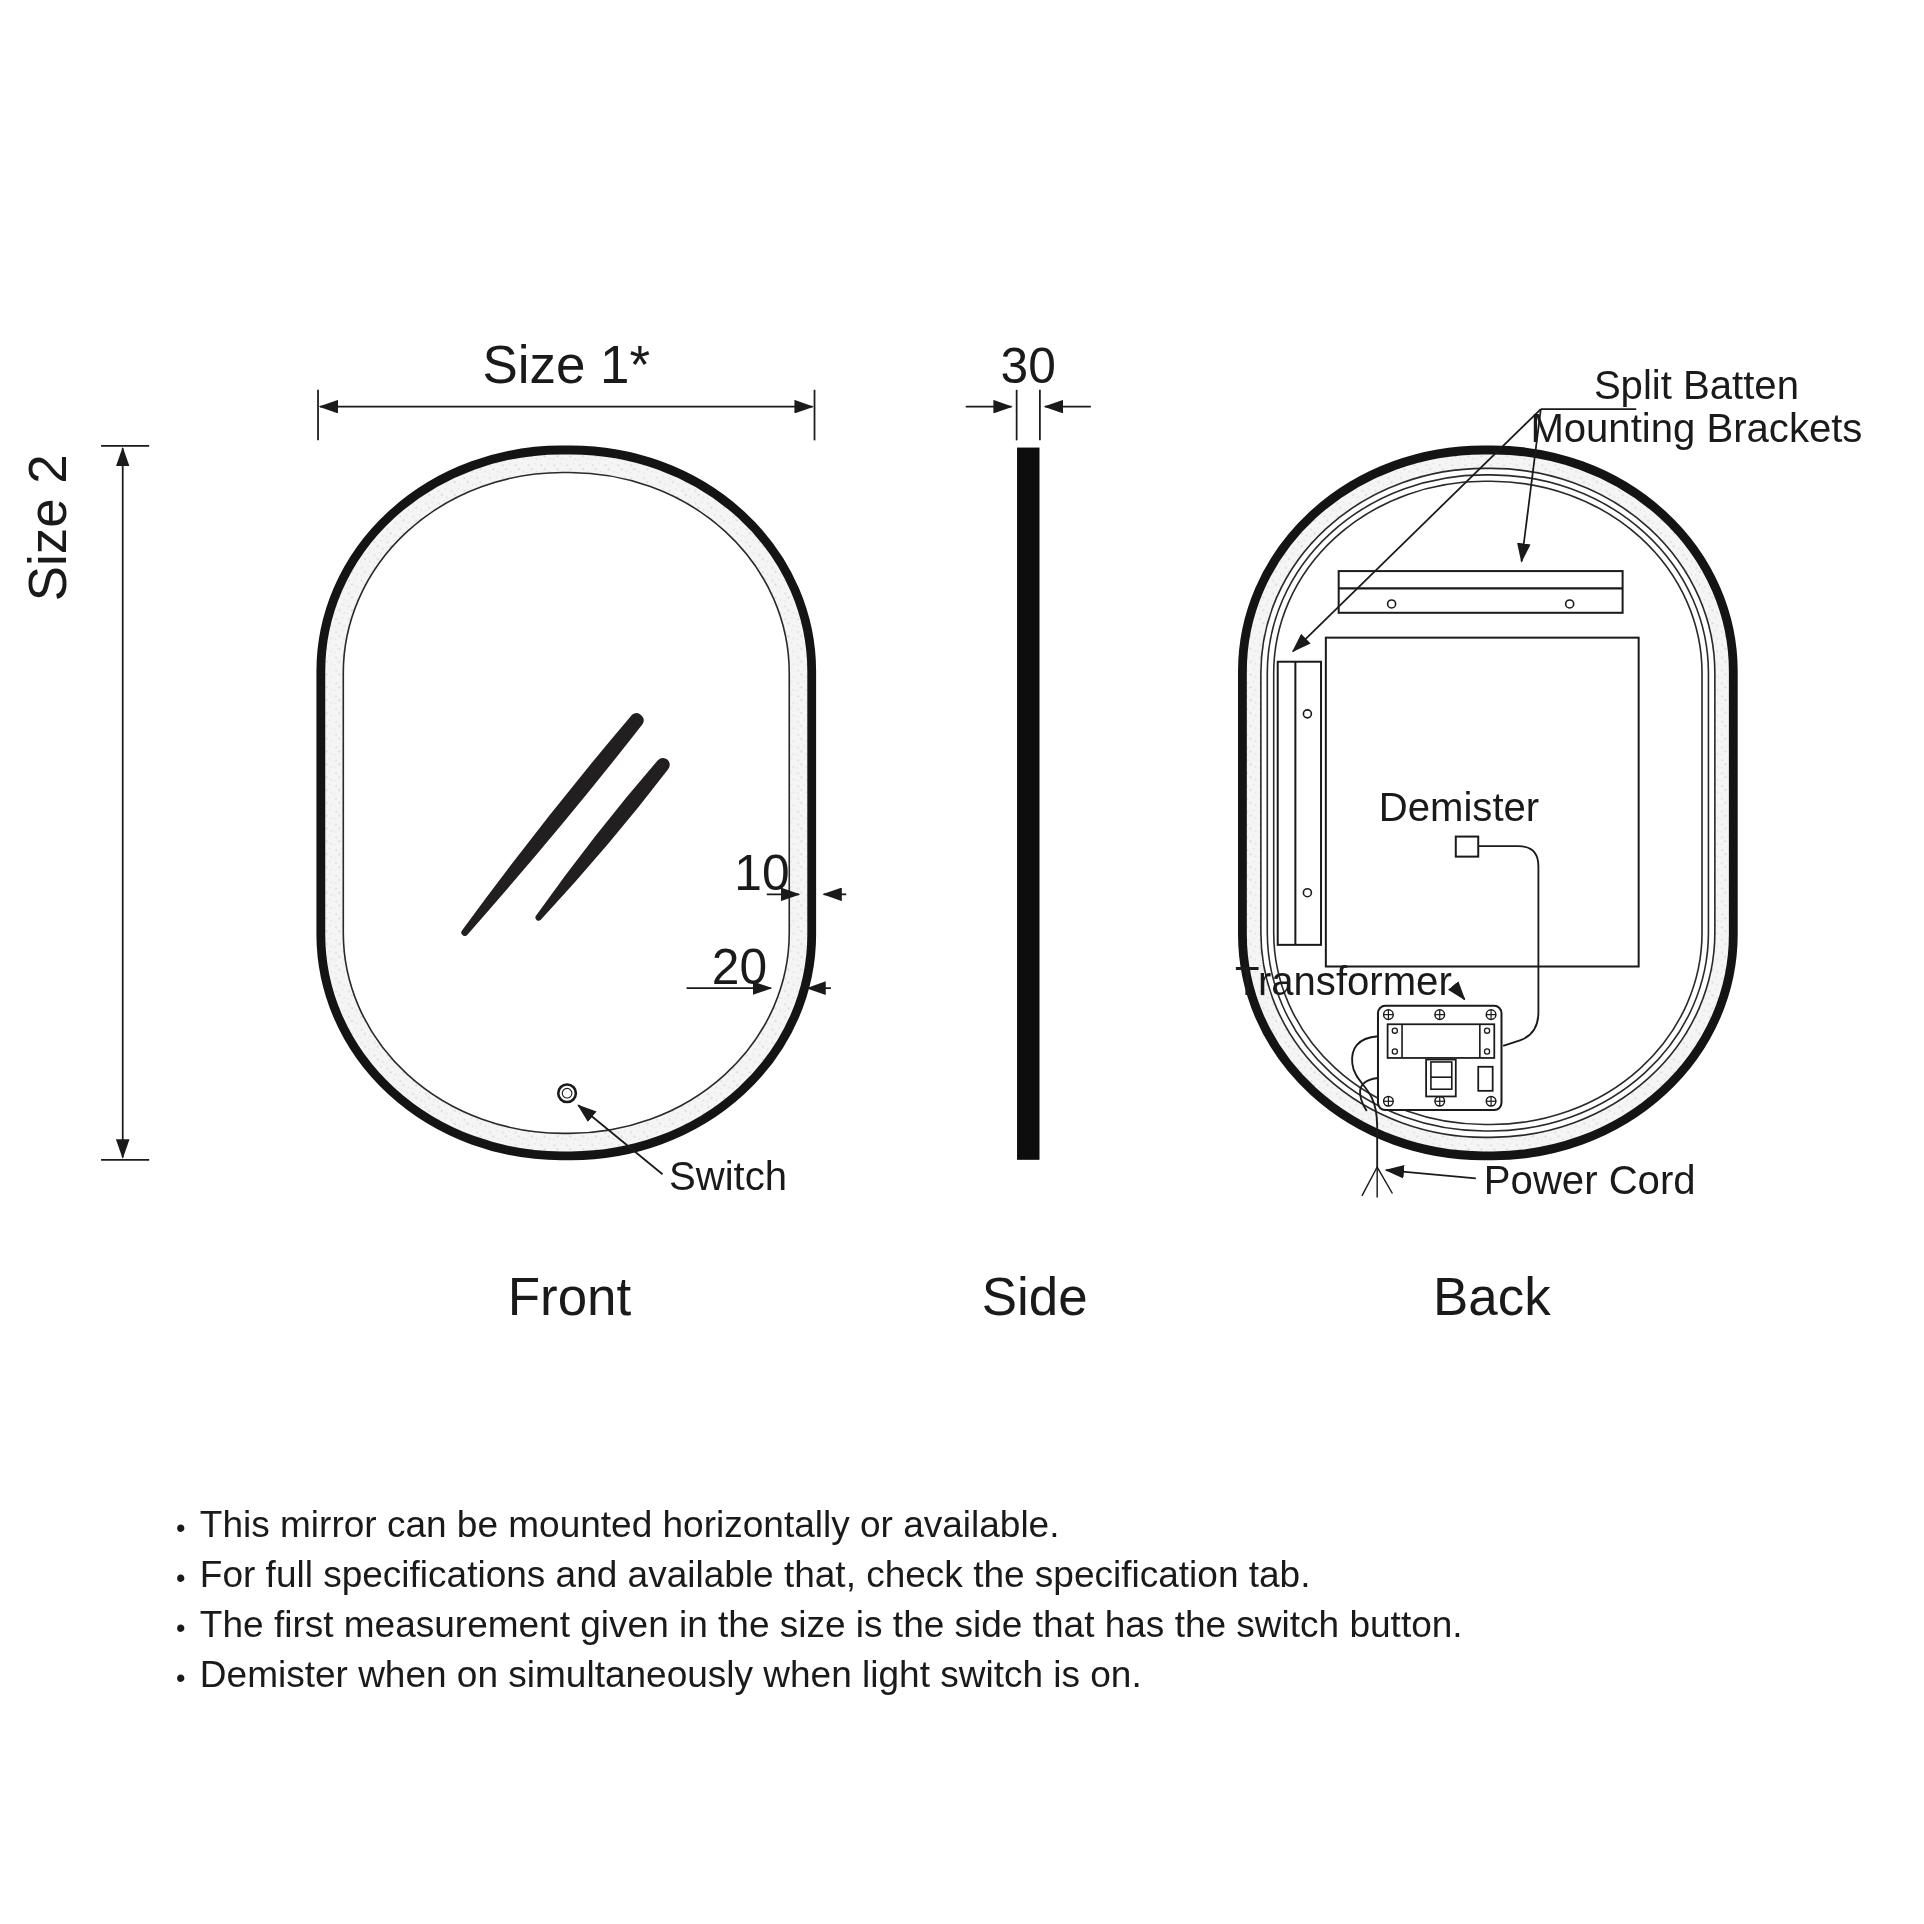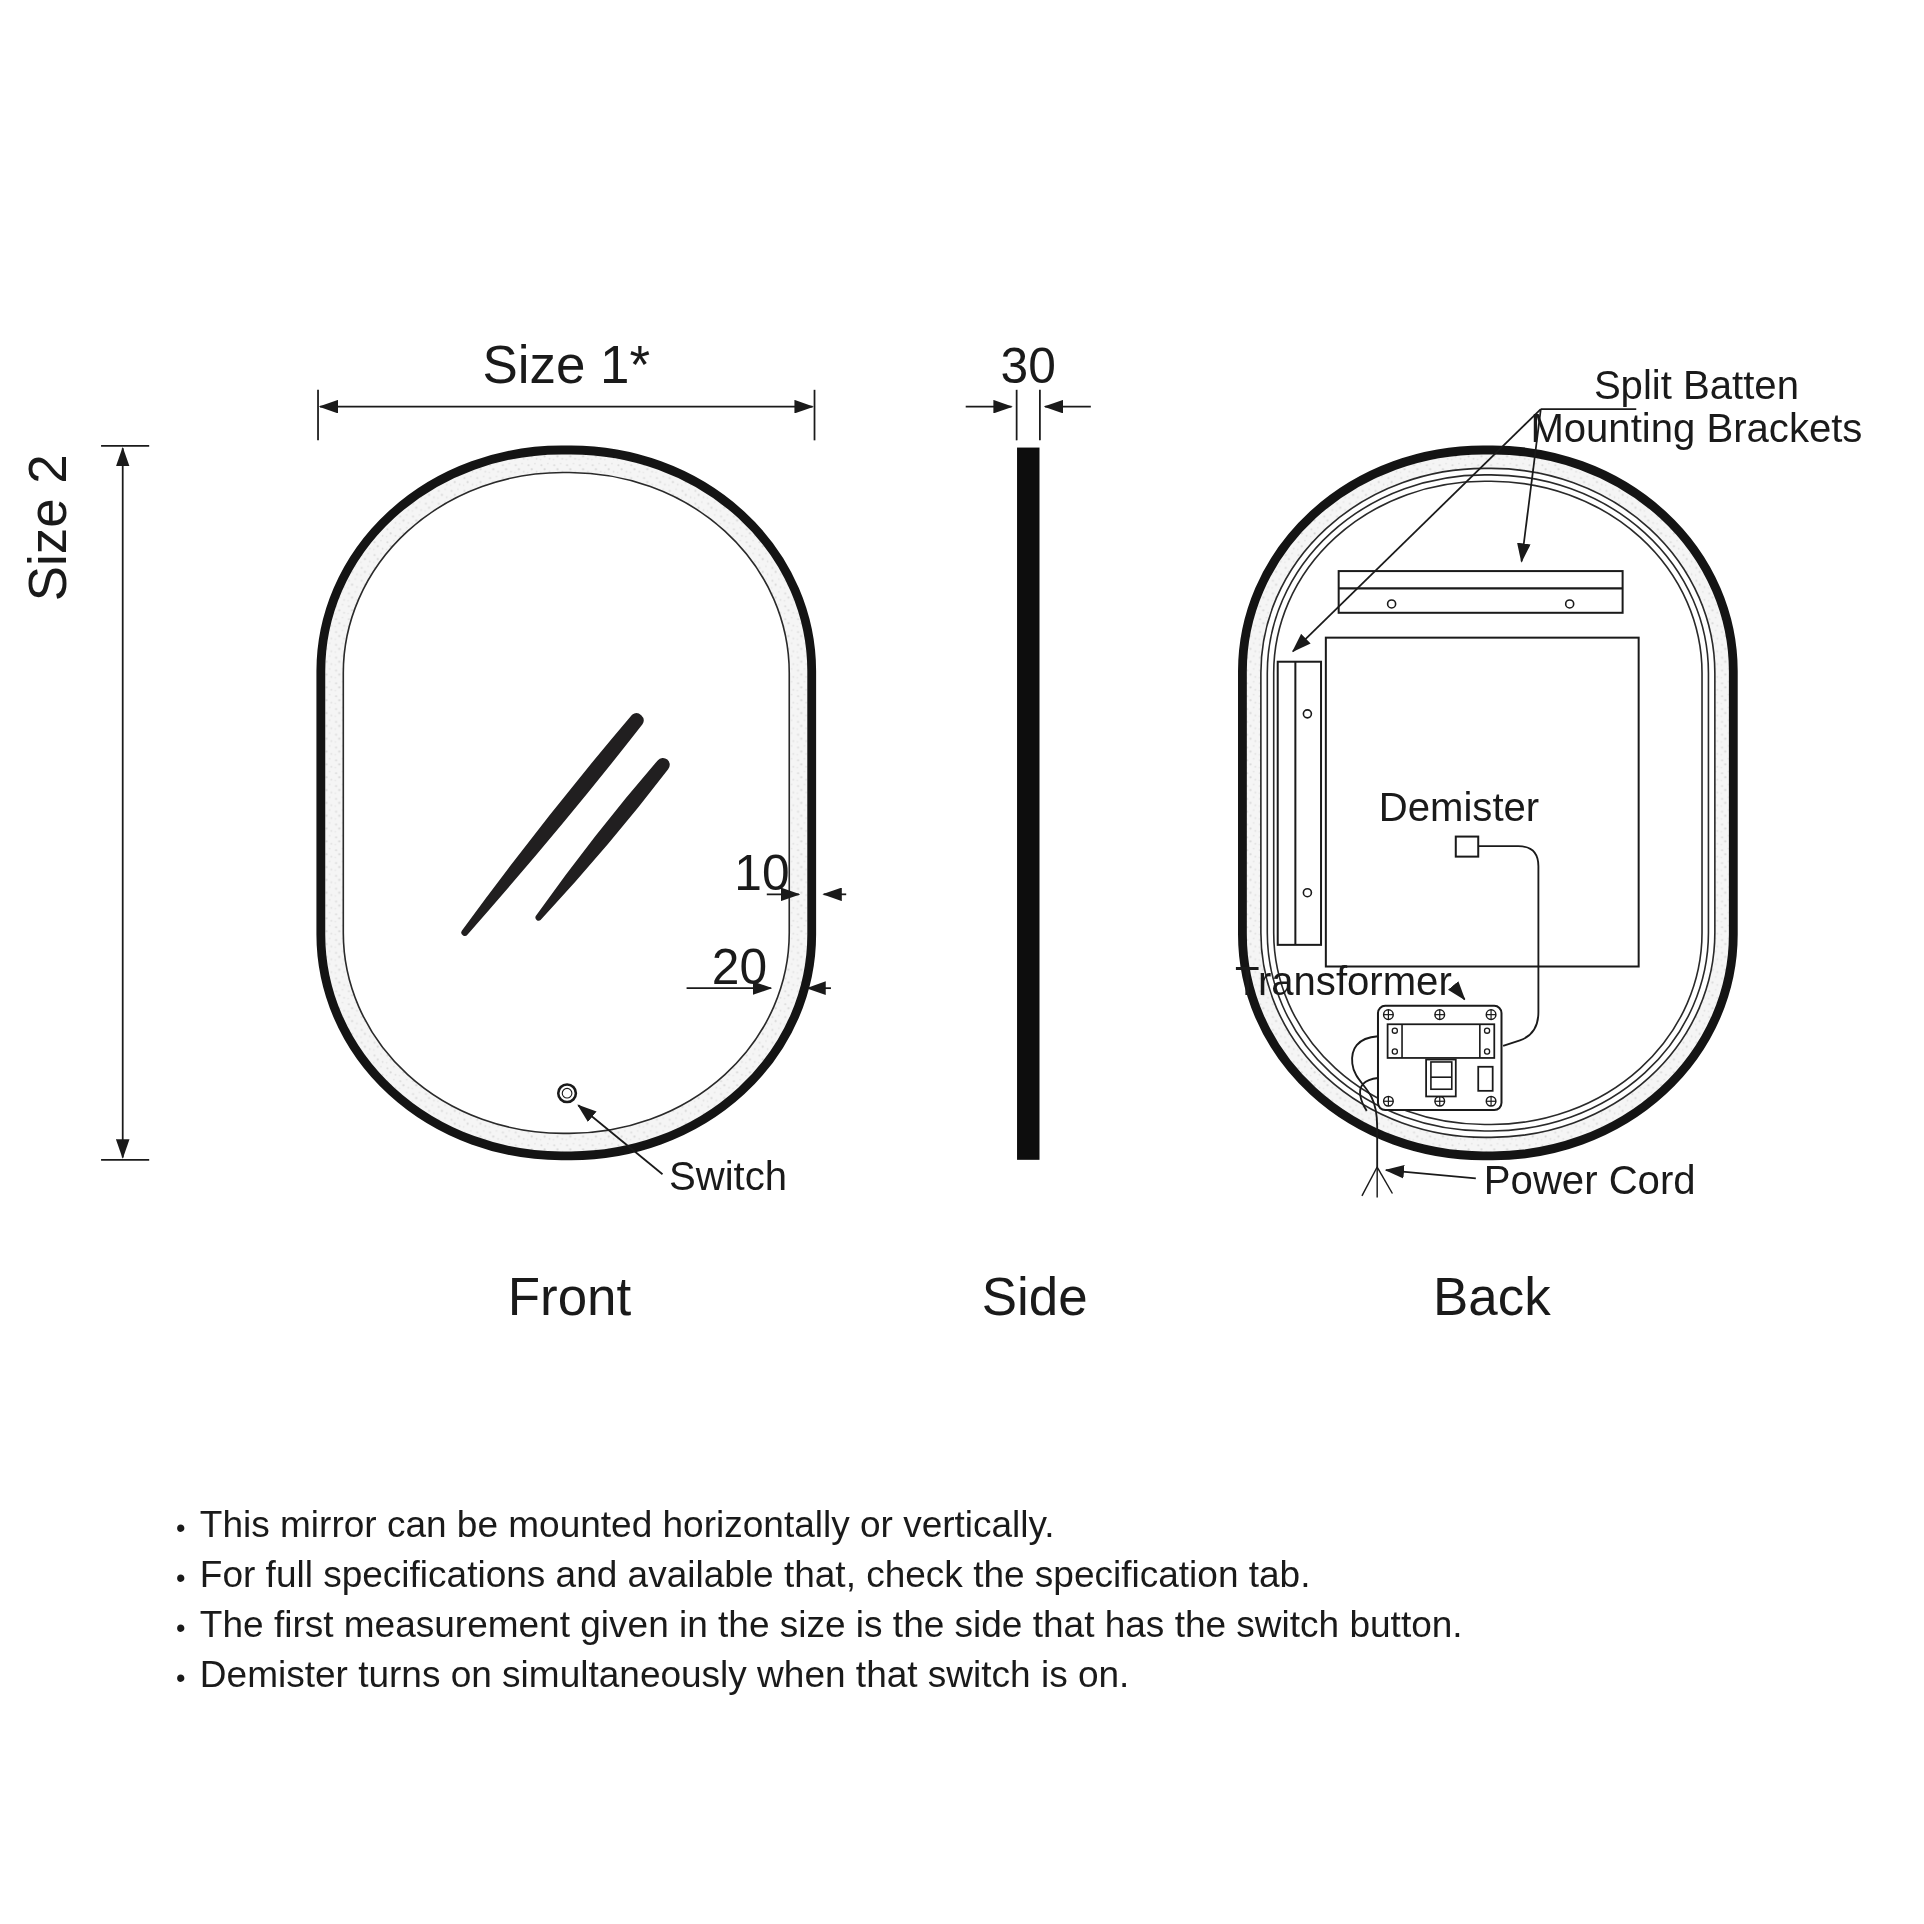--- a/index.html
+++ b/index.html
@@ -162,30 +162,30 @@
   </g>
 
   <text x="710" y="1640" text-anchor="middle" class="view-label">Front</text>
   <text x="1290" y="1640" text-anchor="middle" class="view-label">Side</text>
   <text x="1860" y="1640" text-anchor="middle" class="view-label">Back</text>
 </svg>
 
   <div class="notes">
     <div class="note-line">
       <span class="note-bullet">•</span>
-      <span>This mirror can be mounted horizontally or vertically.</span>
+      <span>This mirror can be mounted horizontally or available.</span>
     </div>
     <div class="note-line">
       <span class="note-bullet">•</span>
       <span>For full specifications and available that, check the specification tab.</span>
     </div>
     <div class="note-line">
       <span class="note-bullet">•</span>
       <span>The first measurement given in the size is the side that has the switch button.</span>
     </div>
     <div class="note-line">
       <span class="note-bullet">•</span>
-      <span>Demister turns on simultaneously when that switch is on.</span>
+      <span>Demister when on simultaneously when light switch is on.</span>
     </div>
   </div>
 
 </div>
 
 
 </body></html>

